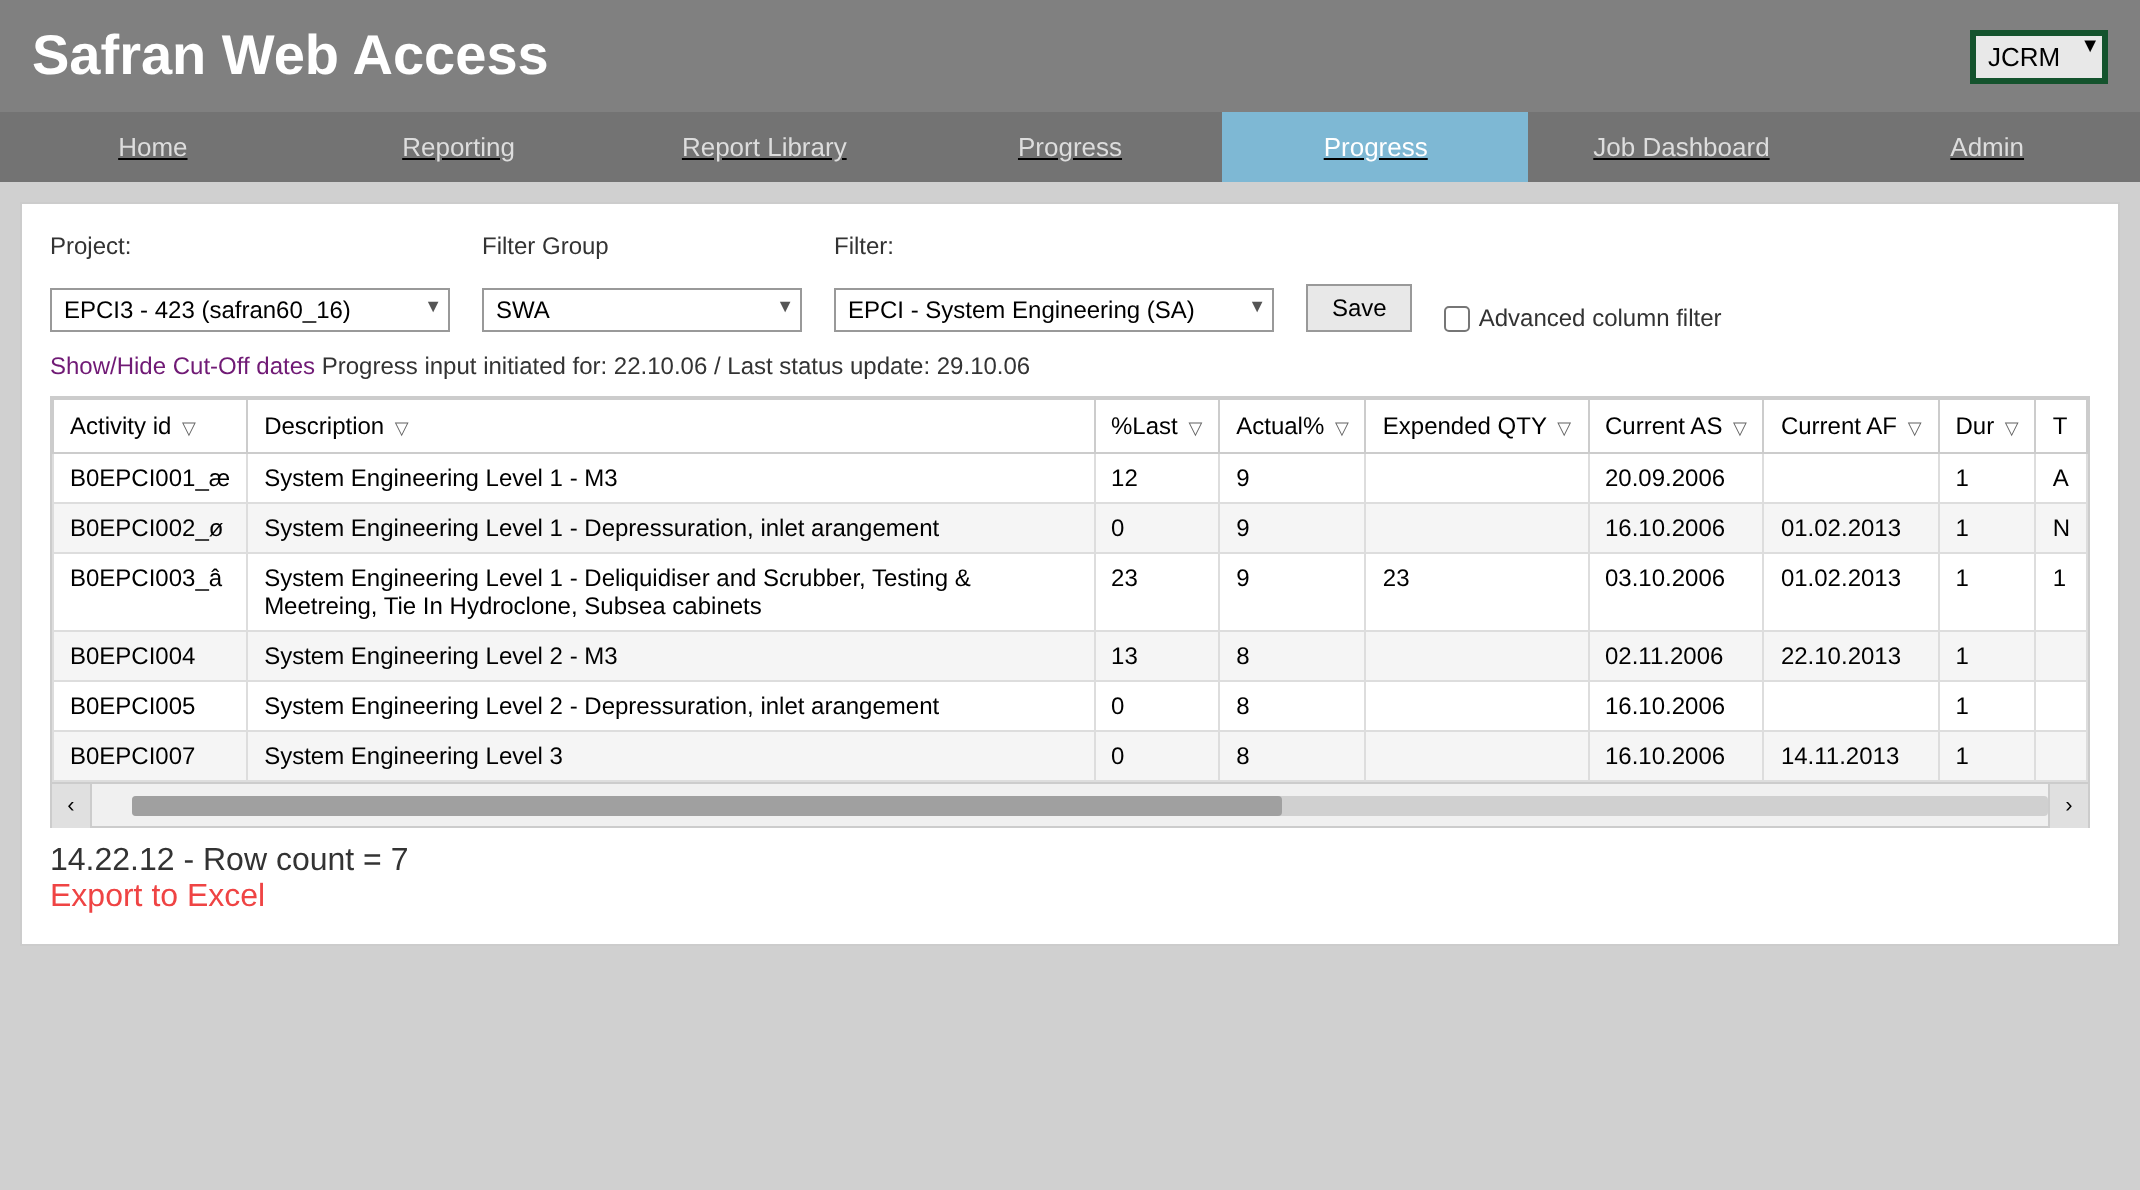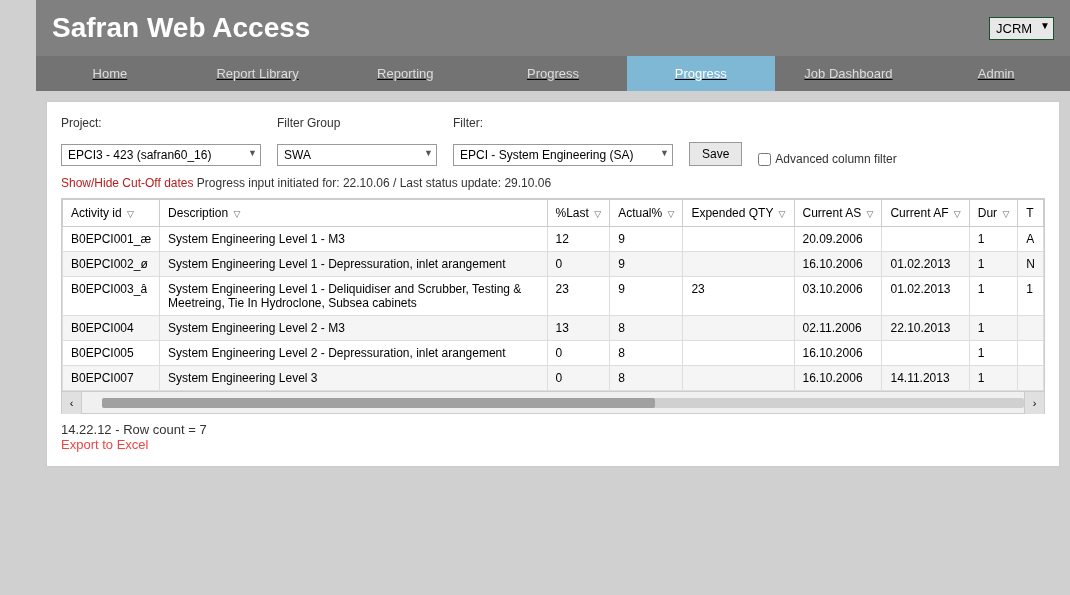--- a/index.html
+++ b/index.html
@@ -1,23 +1,23 @@
 <!DOCTYPE html>
 <html><head>
   <meta charset="utf-8">
   <style>
     * { box-sizing: border-box; margin: 0; padding: 0; }
     body { font-family: Arial, sans-serif; font-size: 13px; background: #d0d0d0; width: 1070px; min-height: 595px; }
 
-    #app { background: #d0d0d0; width: 1070px; min-height: 595px; padding-left: 36px; }
+    #app { background: #d0d0d0; width: 1070px; min-height: 595px; }
 
     
     .header { background: #808080; padding: 12px 16px; display: flex; align-items: center; justify-content: space-between; }
     .header-title { color: white; font-size: 28px; font-weight: bold; }
-    .header-select { background: #e8e8e8; border: 1px solid #14532d; padding: 3px 20px 3px 6px; font-size: 13px; appearance: none; cursor: pointer; position: relative; }
+    .header-select { background: #e8e8e8; border: 3px solid #14532d; padding: 3px 20px 3px 6px; font-size: 13px; appearance: none; cursor: pointer; position: relative; }
     .header-select-wrap { position: relative; display: inline-block; }
     .header-select-wrap::after { content: '▼'; position: absolute; right: 4px; top: 3px; font-size: 10px; pointer-events: none; }
 
     
     .nav { background: #737373; display: flex; text-decoration: underline; }
     .nav-item { color: #ddd; padding: 10px 20px; cursor: pointer; text-align: center; flex: 1; font-size: 13px; white-space: nowrap; }
     .nav-item.active { background: #7eb8d4; color: white; }
 
     
     .content { background: white; margin: 10px; padding: 14px; border: 1px solid #ccc; }
@@ -29,61 +29,61 @@
     .filter-select { border: 1px solid #999; padding: 3px 6px; font-size: 12px; background: white; min-width: 120px; }
     .filter-select-wrap { position: relative; display: inline-block; }
     .filter-select-wrap::after { content: '▼'; position: absolute; right: 4px; top: 4px; font-size: 9px; pointer-events: none; color: #555; }
     .filter-select-wrap select { padding-right: 20px; appearance: none; }
     .save-btn { background: #e8e8e8; border: 1px solid #999; padding: 4px 12px; font-size: 12px; cursor: pointer; }
     .adv-filter { display: flex; align-items: center; gap: 4px; font-size: 12px; }
     .adv-filter input { cursor: pointer; }
 
     
     .info-bar { font-size: 12px; color: #333; margin-bottom: 8px; }
-    .info-bar a { color: #b91c1c; text-decoration: none; }
+    .info-bar a { color: #701a75; text-decoration: none; }
 
     
     .table-wrap { overflow-x: auto; border: 1px solid #ccc; }
     table { width: 100%; border-collapse: collapse; font-size: 12px; min-width: 900px; }
     thead tr { background: #e8e8e8; }
     th { padding: 6px 8px; text-align: left; border: 1px solid #ccc; font-weight: normal; white-space: nowrap; cursor: pointer; }
     th .sort-icon { color: #666; font-size: 9px; margin-left: 2px; }
     td { padding: 5px 8px; border: 1px solid #ddd; vertical-align: top; }
     tr:nth-child(even) { background: #f5f5f5; }
     tr:nth-child(odd) { background: white; }
 
     
     .scroll-bar-area { border: 1px solid #ccc; border-top: none; height: 22px; display: flex; align-items: center; position: relative; background: #f0f0f0; }
     .scroll-left { width: 20px; height: 22px; background: #e0e0e0; border-right: 1px solid #ccc; display: flex; align-items: center; justify-content: center; cursor: pointer; font-size: 11px; }
     .scroll-right { width: 20px; height: 22px; background: #e0e0e0; border-left: 1px solid #ccc; display: flex; align-items: center; justify-content: center; cursor: pointer; font-size: 11px; position: absolute; right: 0; }
     .scroll-track { flex: 1; height: 10px; background: #d0d0d0; margin: 0 20px; border-radius: 2px; position: relative; }
     .scroll-thumb { width: 60%; height: 10px; background: #a0a0a0; border-radius: 2px; }
 
     
-    .footer { margin-top: 8px; font-size: 13px; color: #333; }
+    .footer { margin-top: 8px; font-size: 16px; color: #333; }
     .footer a { color: #ef4444; text-decoration: none; }
   </style>
 </head>
 <body>
 
 <div id="app">
 
   <div class="header">
     <span class="header-title">Safran Web Access</span>
     <div class="header-select-wrap">
       <select class="header-select">
         <option>JCRM</option>
       </select>
     </div>
   </div>
 
   <nav class="nav">
     <div class="nav-item">Home</div>
+    <div class="nav-item">Reporting</div>
     <div class="nav-item">Report Library</div>
-    <div class="nav-item">Reporting</div>
     <div class="nav-item">Progress</div>
     <div class="nav-item active">Progress</div>
     <div class="nav-item">Job Dashboard</div>
     <div class="nav-item">Admin</div>
   </nav>
 
   <div class="content">
 
     <div class="filter-row">
       <div class="filter-group">

